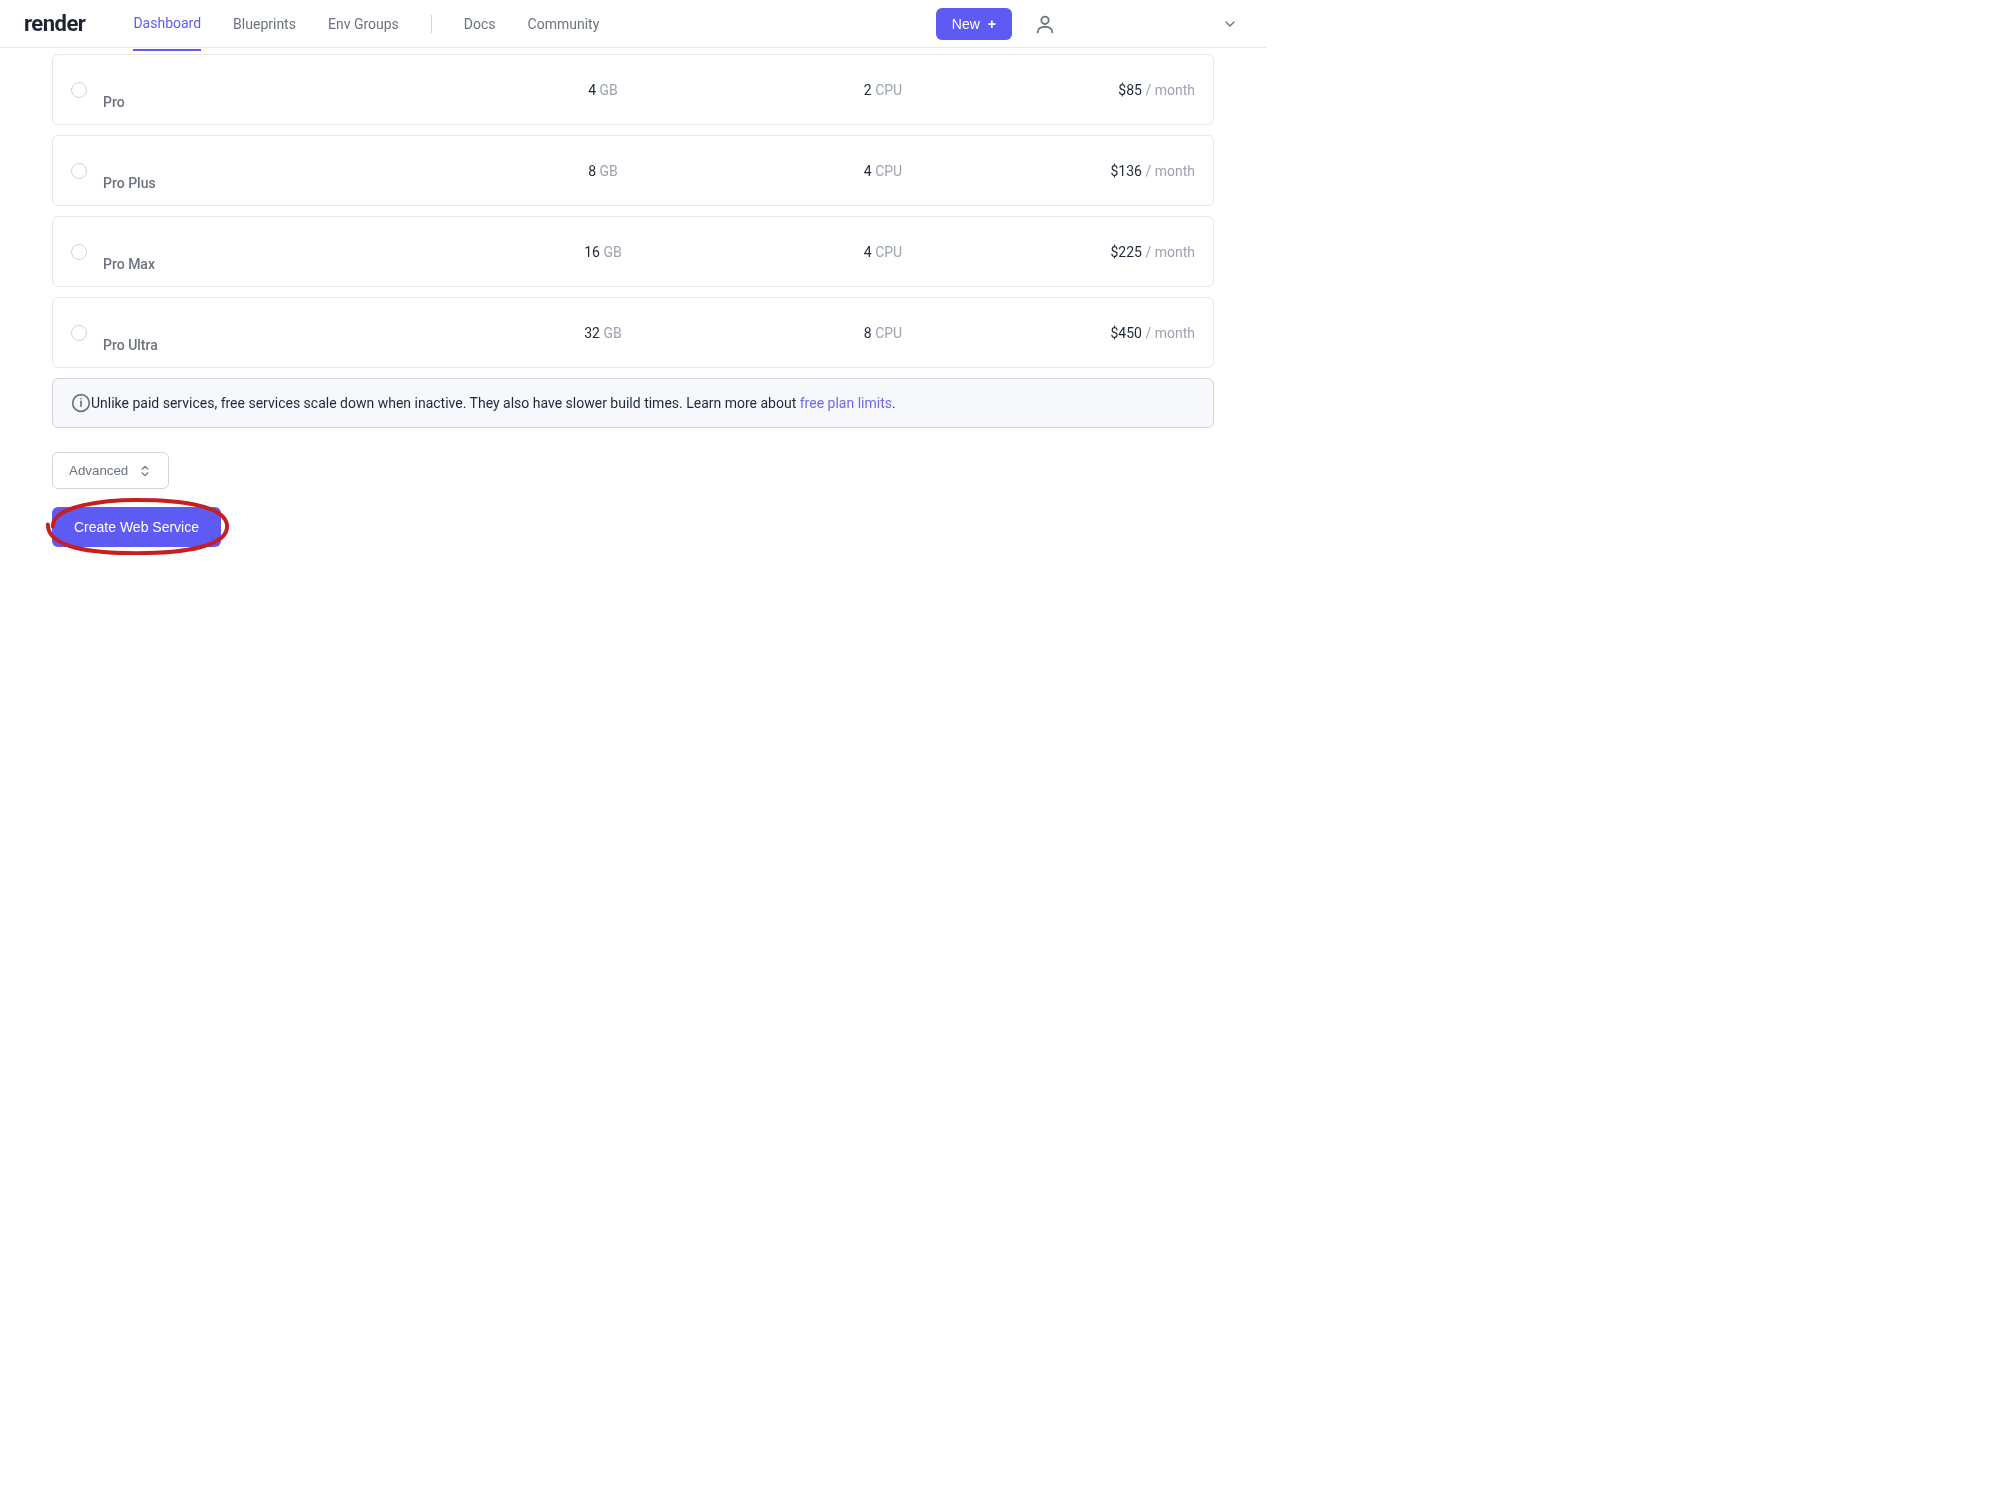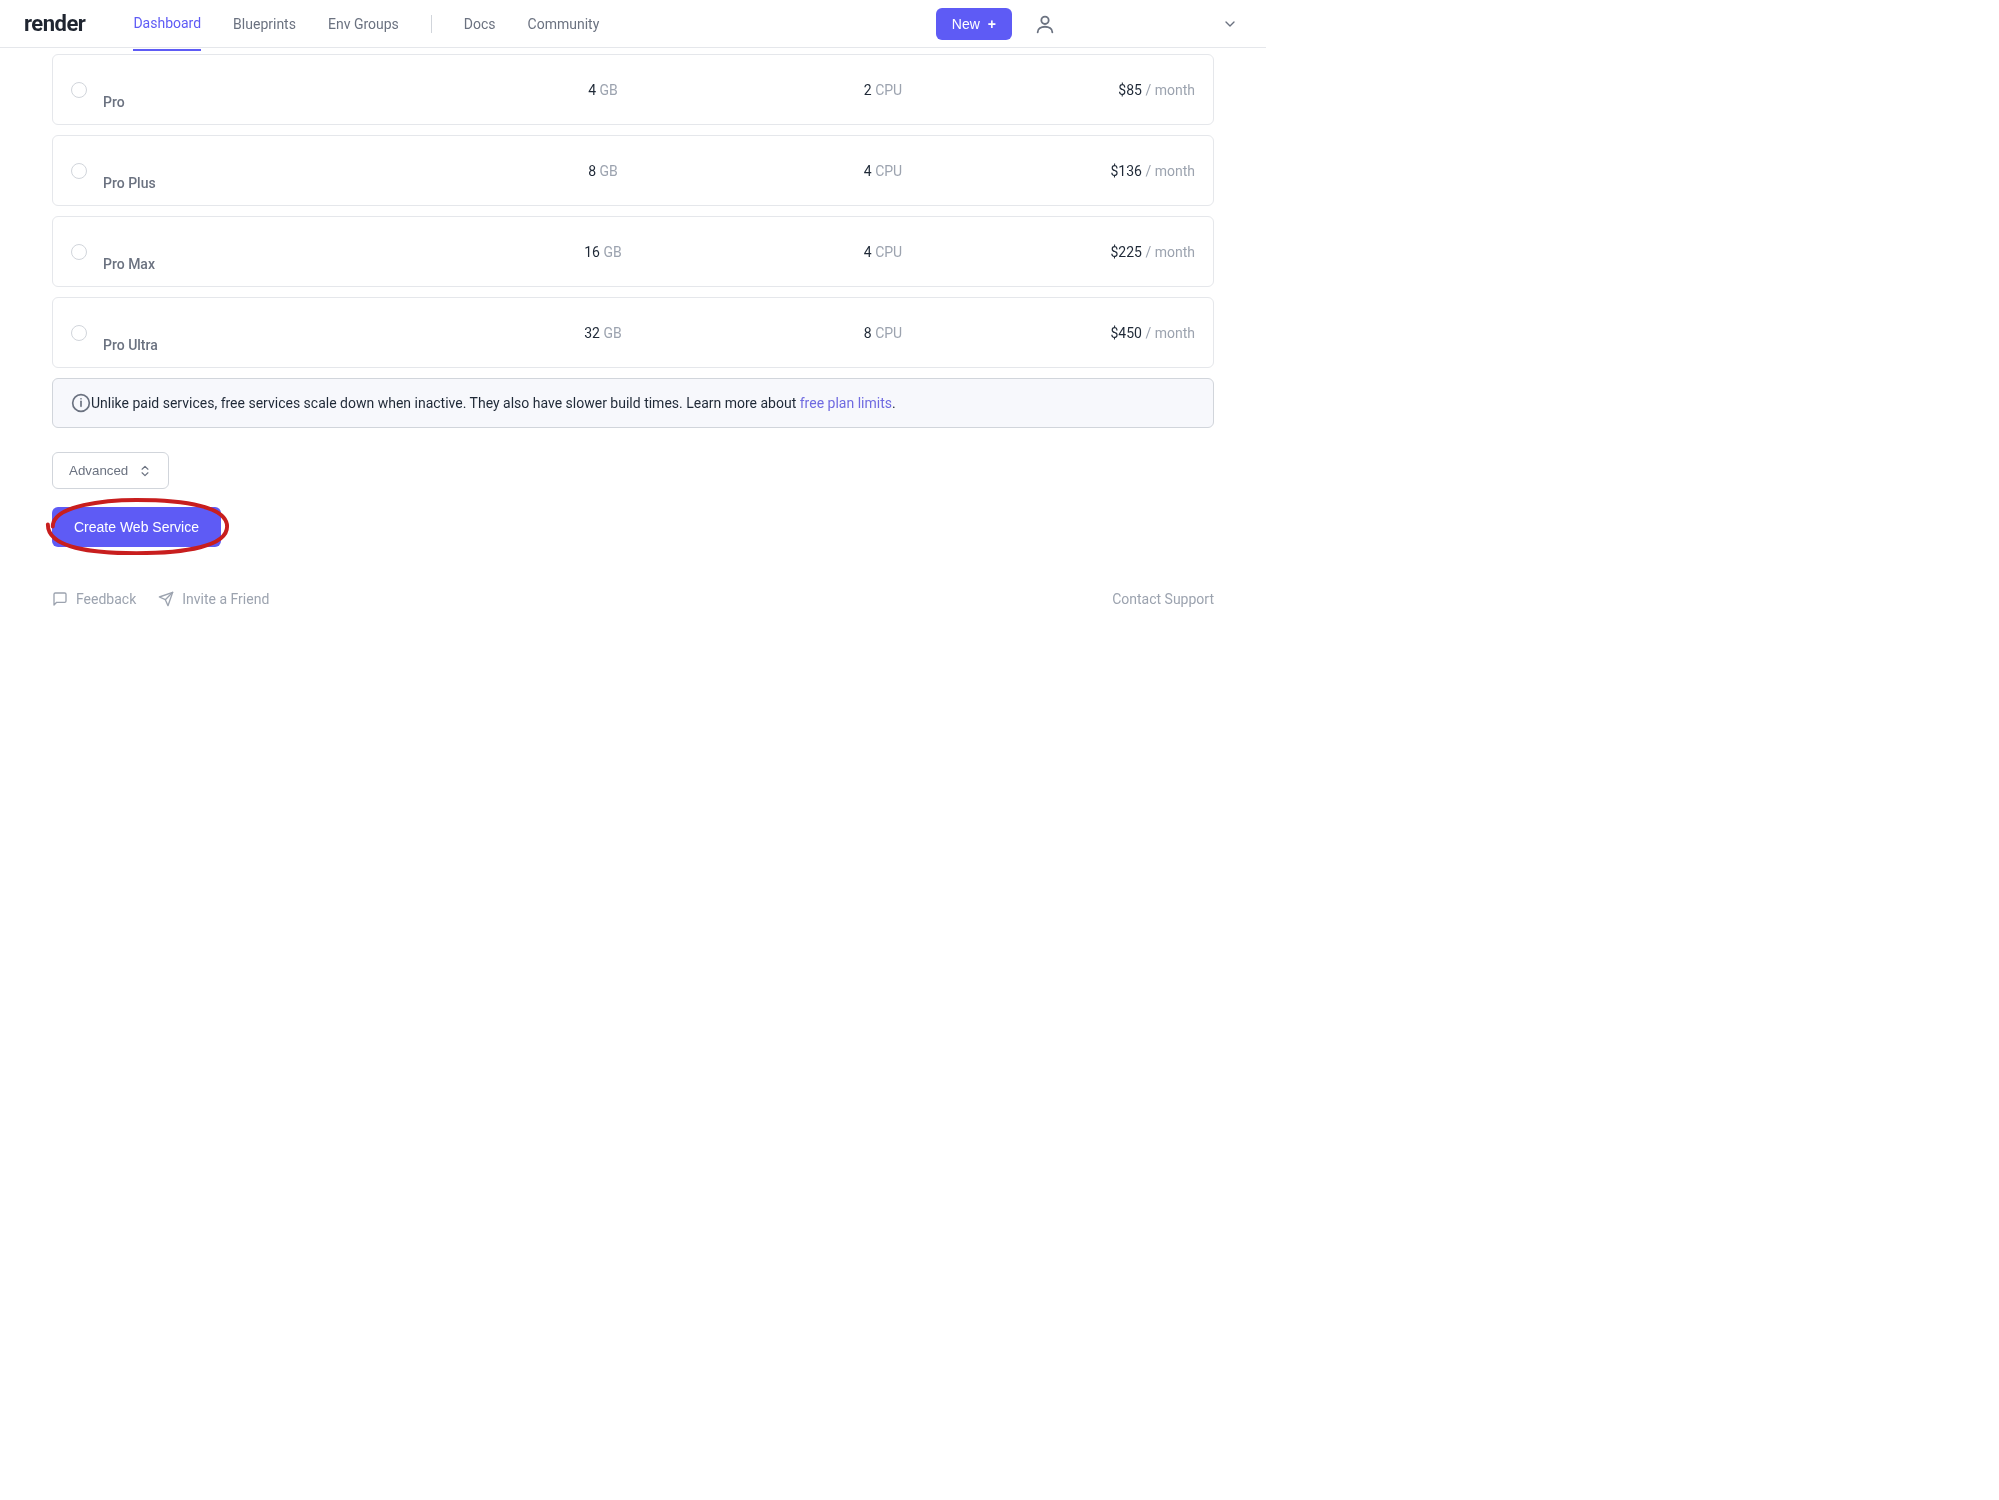--- a/index.html
+++ b/index.html
@@ -322,30 +322,14 @@
 
   
   <div class="cta-wrap">
     <button class="btn-primary">Create Web Service</button>
     <svg class="highlight-ellipse" viewBox="0 0 200 60" preserveAspectRatio="none">
       <path d="M15,30 C15,8 70,3 100,3 C150,3 192,10 192,30 C192,50 150,57 100,57 C55,57 10,52 10,28" fill="none" stroke="#c81e1e" stroke-width="4" stroke-linecap="round"></path>
     </svg>
   </div>
 
   
-  <div class="footer-links">
-    <a href="#">
-      <svg width="16" height="16" viewBox="0 0 24 24" fill="none" stroke="currentColor" stroke-width="2" stroke-linecap="round" stroke-linejoin="round">
-        <path d="M21 15a2 2 0 0 1-2 2H7l-4 4V5a2 2 0 0 1 2-2h14a2 2 0 0 1 2 2z"></path>
-      </svg>
-      <span>Feedback</span>
-    </a>
-    <a href="#">
-      <svg width="16" height="16" viewBox="0 0 24 24" fill="none" stroke="currentColor" stroke-width="2" stroke-linecap="round" stroke-linejoin="round">
-        <line x1="22" y1="2" x2="11" y2="13"></line>
-          <polygon points="22 2 15 22 11 13 2 9 22 2"></polygon>
-      </svg>
-      <span>Invite a Friend</span>
-    </a>
-    <a href="#" class="support">Contact Support</a>
-  </div>
 
 </main>
 
 </body></html>

